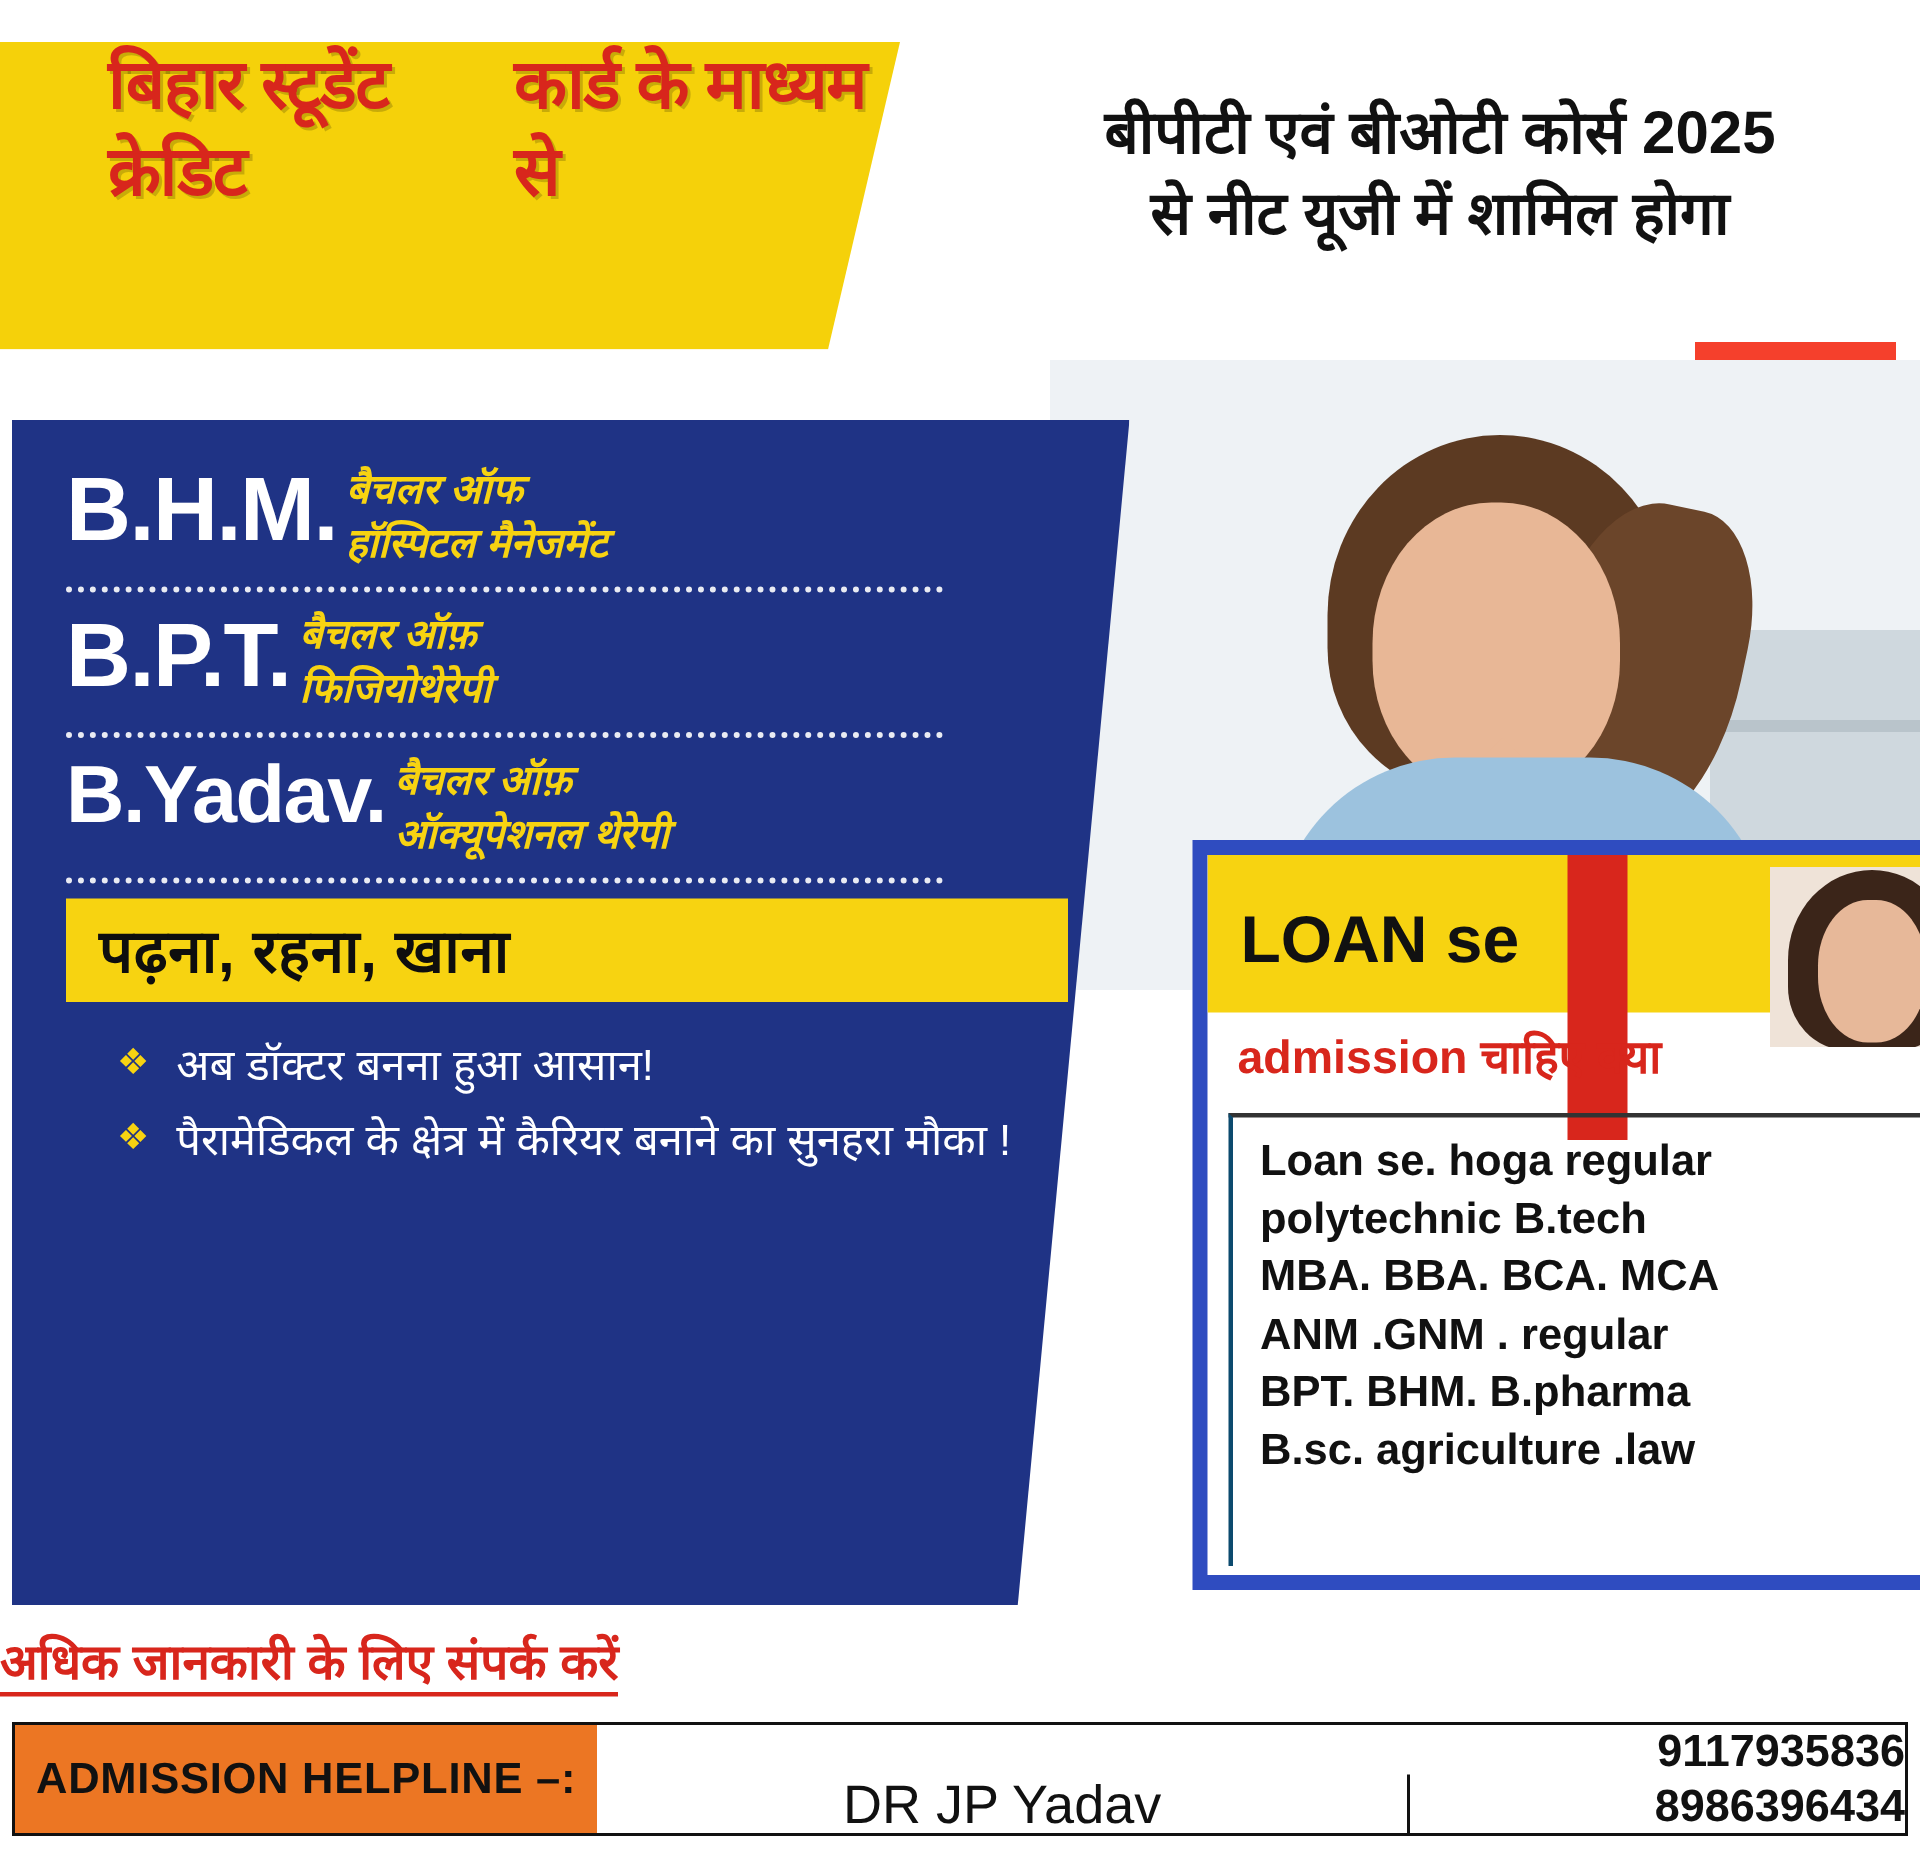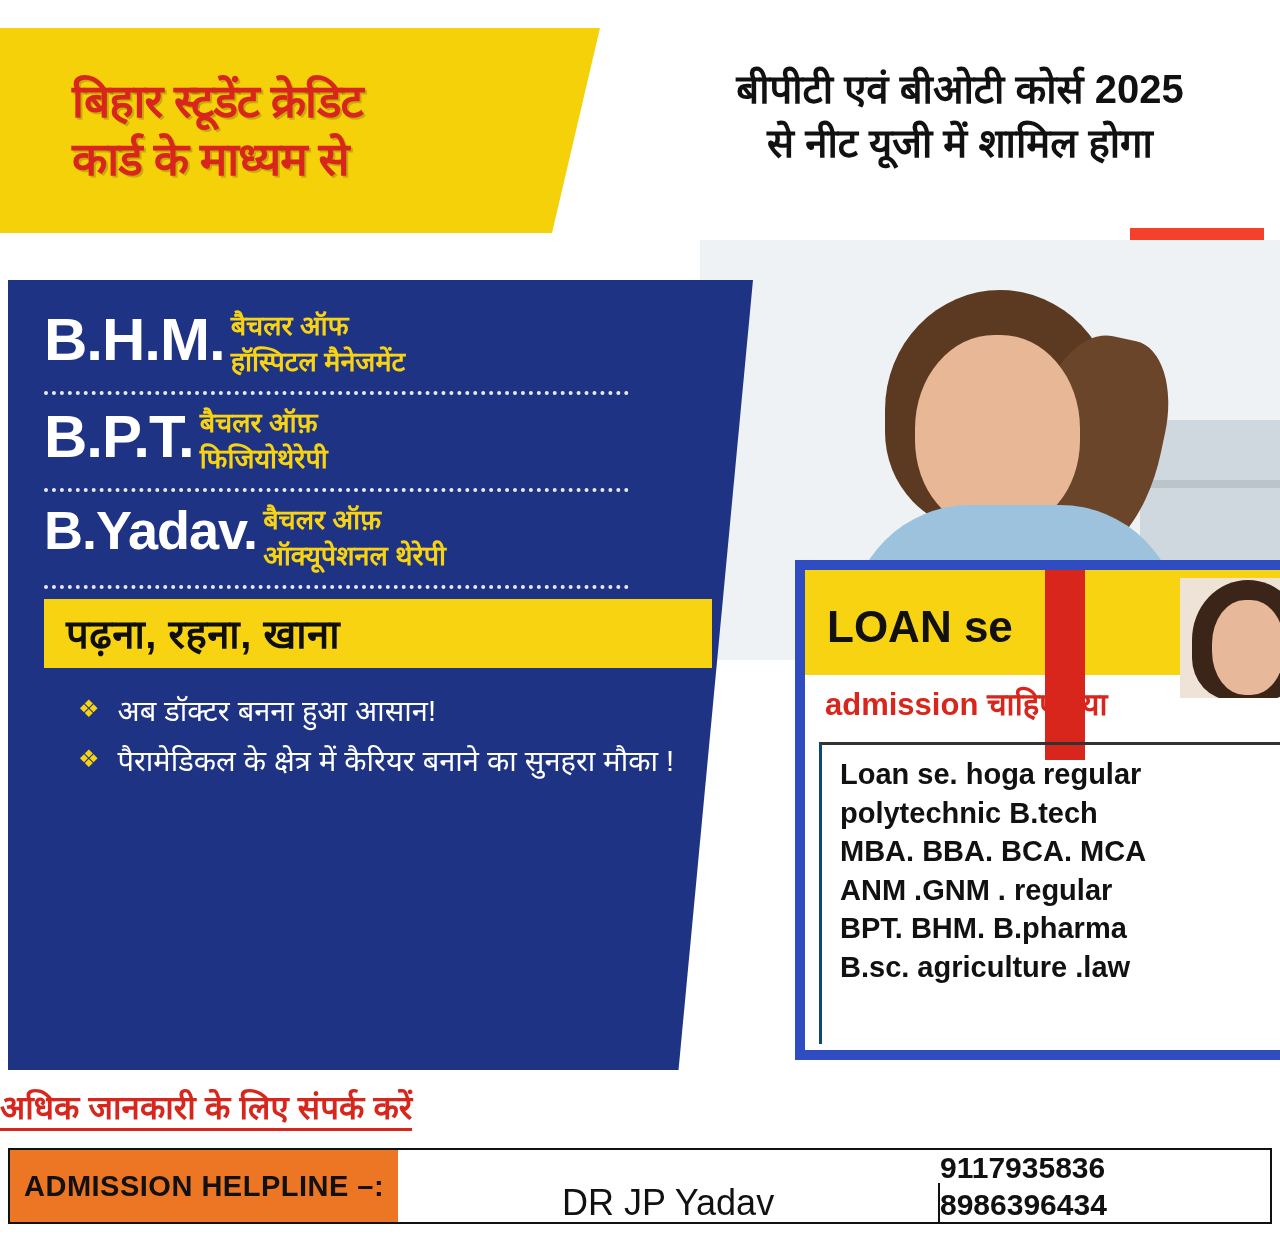--- a/index.html
+++ b/index.html
@@ -18,21 +18,20 @@
   
   .yellow-banner {
     position: absolute;
     left: 0;
     top: 28px;
     width: 600px;
     height: 205px;
     background: #f5d10a;
     clip-path: polygon(0 0, 100% 0, 92% 100%, 0 100%);
     display: flex;
-    flex-direction: column;
     justify-content: center;
     padding-left: 72px;
     box-sizing: border-box;
   }
   .yellow-banner .line {
     color: #d8261c;
     font-weight: bold;
     font-size: 46px;
     line-height: 1.25;
     letter-spacing: -1px;
@@ -99,20 +98,21 @@
     white-space: nowrap;
   }
   .course-abbr.small {
     font-size: 54px;
   }
   .course-full {
     color: #f7d311;
     font-size: 27px;
     font-weight: bold;
     line-height: 1.35;
+    font-style: italic;
   }
   .dotted-sep {
     border-bottom: 4px dotted #ffffff;
     width: 585px;
     margin: 6px 0 8px 0;
     opacity: .9;
   }
   .yellow-strip {
     background: #f7d311;
     width: 668px;
@@ -363,21 +363,21 @@
     justify-content: center;
     font-size: 36px;
     color: #111111;
     border-right: 2px solid #111111;
     margin-top: 33px;
   }
   .helpline .hl-phones {
     width: 330px;
     display: flex;
     flex-direction: column;
-    align-items: flex-start;
+    align-items: flex-end;
     justify-content: center;
     font-size: 30px;
     font-weight: bold;
     color: #111111;
     line-height: 1.25;
   }
 </style>
 </head>
 <body>
 

